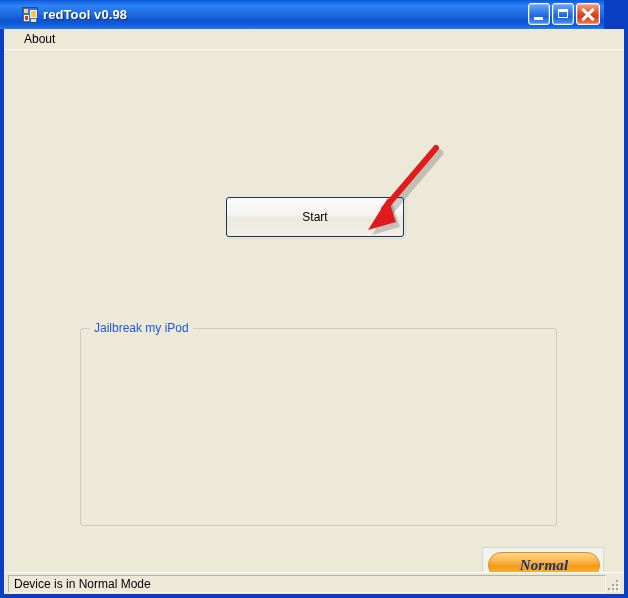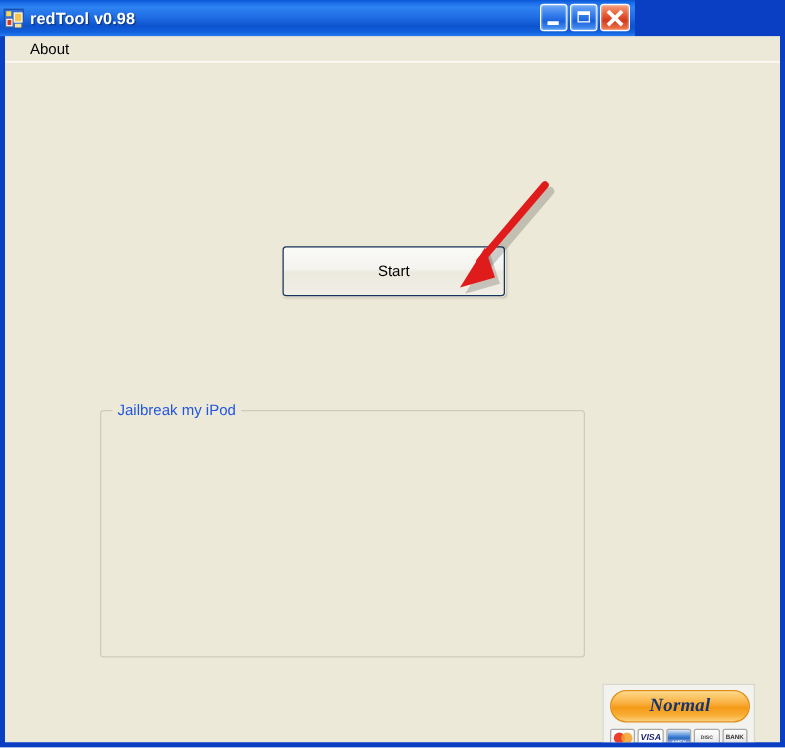--- a/index.html
+++ b/index.html
@@ -17,34 +17,34 @@
     height: 598px;
     box-sizing: border-box;
     background: #0a3fc4;
     overflow: hidden;
   }
 
   
   .titlebar {
     position: absolute;
     left: 0; top: 0;
-    width: 508px;
+    width: 604px;
     height: 29px;
     background: linear-gradient(180deg,
       #0a57d8 0%,
       #1b6ce8 8%,
       #2e83f2 20%,
       #1f6ce4 48%,
       #0d53ce 72%,
       #1160dd 88%,
       #2a7cf0 100%);
     display: flex;
     align-items: center;
     box-sizing: border-box;
-    padding-left: 3px;
+    padding-left: 22px;
   }
   .app-icon {
     width: 16px;
     height: 16px;
     position: relative;
     flex: 0 0 auto;
     margin-right: 5px;
     background: #2f6fd6;
     border: 1px solid #1a4da8;
     box-sizing: border-box;
@@ -159,21 +159,21 @@
     position: absolute;
     top: -8px;
     left: 9px;
     background: #ece9d8;
     padding: 0 4px;
     font-size: 12px;
     color: #2156e0;
     white-space: nowrap;
   }
   #gb-boot      { left: 76px; top: 63px;  width: 477px; height: 160px; }
-  #gb-jailbreak { left: 76px; top: 277px; width: 388px; height: 198px; }
+  #gb-jailbreak { left: 76px; top: 277px; width: 477px; height: 198px; }
 
   
   .winbtn {
     position: absolute;
     border: 1px solid #17365f;
     border-radius: 3px;
     background: linear-gradient(180deg,#fafaf8 0%,#f4f3ee 45%,#eceade 52%,#f1efe6 100%);
     box-sizing: border-box;
     font-size: 12px;
     color: #000000;
@@ -377,17 +377,34 @@
           <div class="card amex">
               <span>AMEX</span>
             </div>
           <div class="card disc">DISC VER</div>
           <div class="card bank">BANK</div>
         </div>
       </div>
 
     </div>
 
+    <div class="statusbar">
+      <div class="status-panel">Device is in Normal Mode</div>
+      <div class="grip">
+        <i style="left:10px;top:4px;"></i>
+          <i class="w" style="left:12px;top:6px;"></i>
+        <i style="left:6px;top:8px;"></i>
+          <i class="w" style="left:8px;top:10px;"></i>
+        <i style="left:10px;top:8px;"></i>
+          <i class="w" style="left:12px;top:10px;"></i>
+        <i style="left:2px;top:12px;"></i>
+          <i class="w" style="left:4px;top:14px;"></i>
+        <i style="left:6px;top:12px;"></i>
+          <i class="w" style="left:8px;top:14px;"></i>
+        <i style="left:10px;top:12px;"></i>
+          <i class="w" style="left:12px;top:14px;"></i>
+      </div>
+    </div>
 
   </div>
 
   <div class="bottom-border"></div>
 </div>
 
 </body></html>

